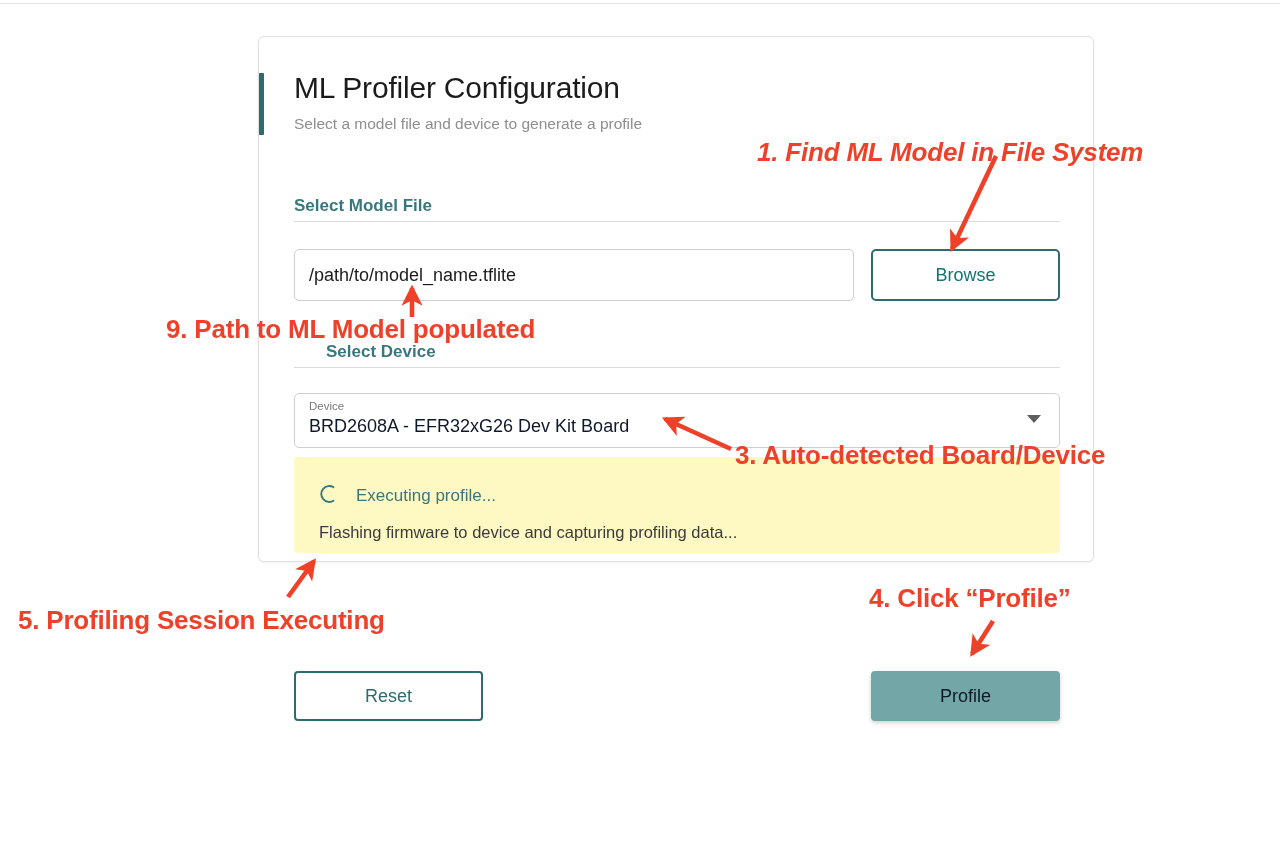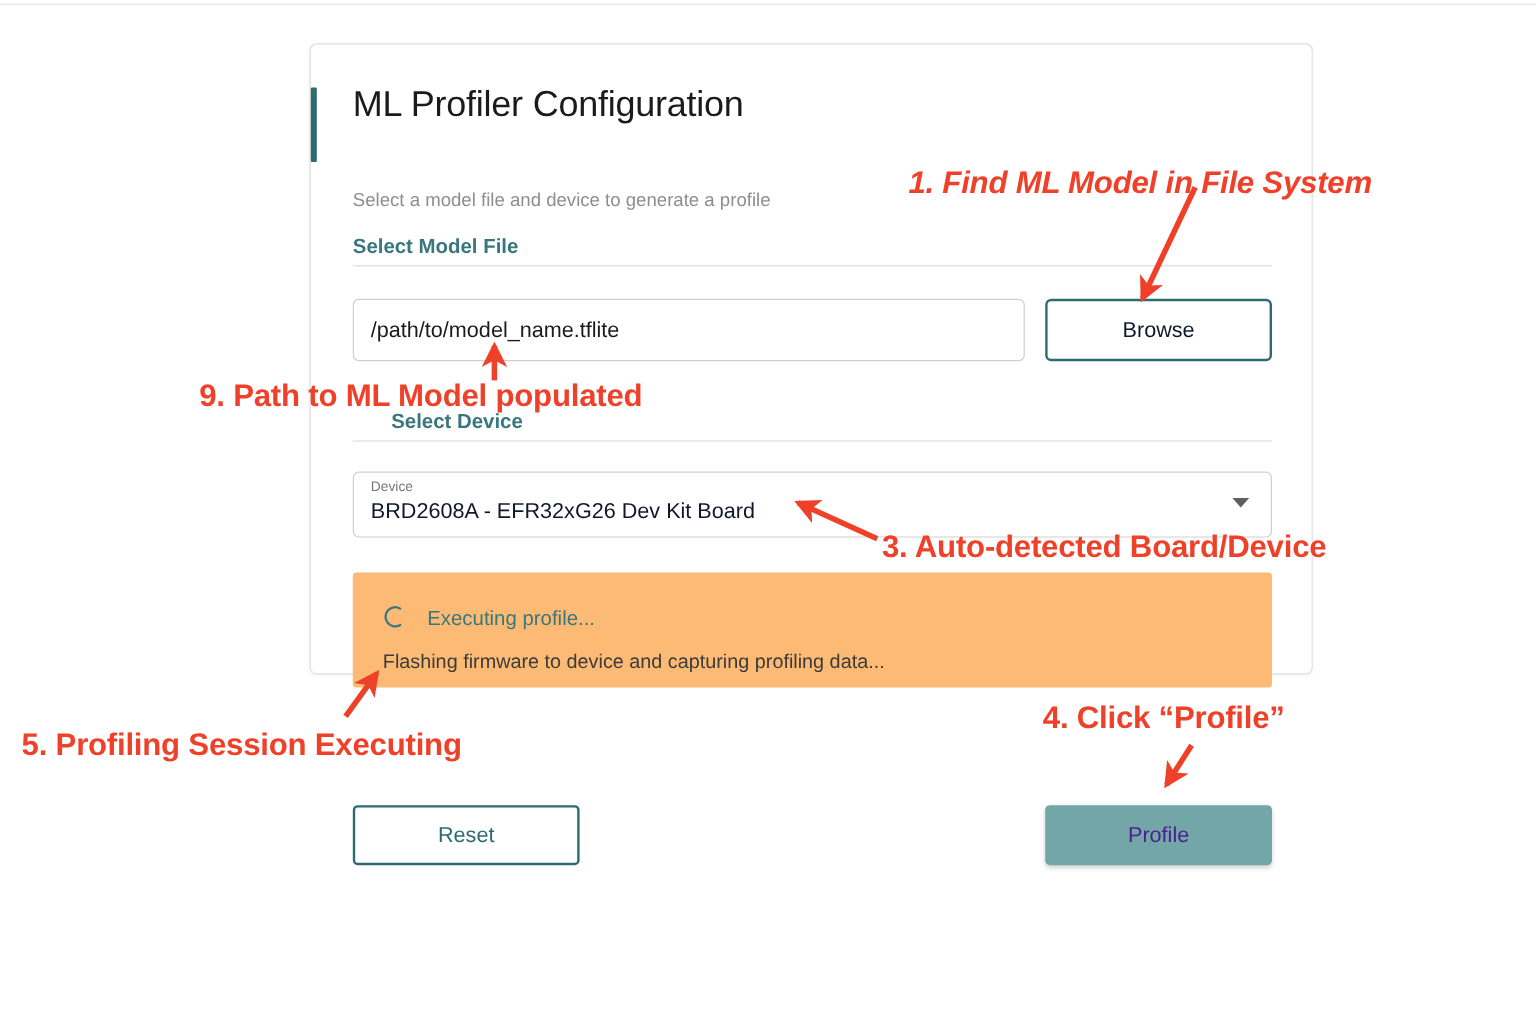--- a/index.html
+++ b/index.html
@@ -63,21 +63,20 @@
     white-space: nowrap;
   }
   .header-subtitle {
     position: absolute;
     left: 35px;
     top: 44px;
     font-size: 15.5px;
     font-weight: 400;
     color: #8e8e8e;
     white-space: nowrap;
-    margin-top: 44px;
   }
 
   
   .section-label {
     position: absolute;
     font-size: 17px;
     font-weight: 700;
     color: #38777d;
     white-space: nowrap;
   }
@@ -115,21 +114,21 @@
   #browse-button {
     position: absolute;
     left: 612px;
     top: 212px;
     width: 189px;
     height: 52px;
     box-sizing: border-box;
     border: 2px solid #2e6b70;
     border-radius: 5px;
     background: #ffffff;
-    color: #0f172a;
+    color: #0f766e;
     font-family: "Liberation Sans", sans-serif;
     font-size: 18px;
     cursor: pointer;
     display: flex;
     align-items: center;
     justify-content: center;
     text-align: center;
   }
 
   
@@ -167,24 +166,24 @@
     width: 0; height: 0;
     border-left: 7px solid transparent;
     border-right: 7px solid transparent;
     border-top: 8px solid #5f5f5f;
   }
 
   
   #status-panel {
     position: absolute;
     left: 35px;
-    top: 440px;
+    top: 420px;
     width: 766px;
     height: 96px;
-    background: #fdba74;
+    background: #fef9c3;
     border-radius: 3px;
   }
   #status-spinner {
     position: absolute;
     left: 25px;
     top: 27px;
     width: 20px;
     height: 20px;
   }
   #status-title {
@@ -226,21 +225,21 @@
   #profile-button {
     position: absolute;
     left: 612px;
     top: 634px;
     width: 189px;
     height: 50px;
     box-sizing: border-box;
     border: none;
     border-radius: 4px;
     background: #73a6a6;
-    color: #4c1d95;
+    color: #0f172a;
     font-family: "Liberation Sans", sans-serif;
     font-size: 18px;
     cursor: pointer;
     display: flex;
     align-items: center;
     justify-content: center;
     box-shadow: 0 2px 4px rgba(0,0,0,0.18);
   }
 
   

